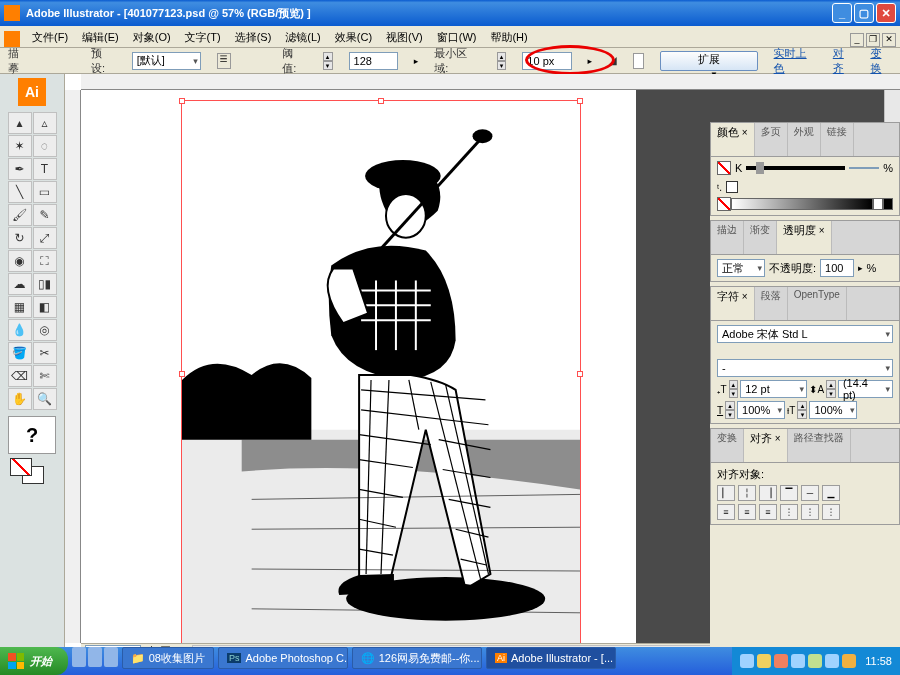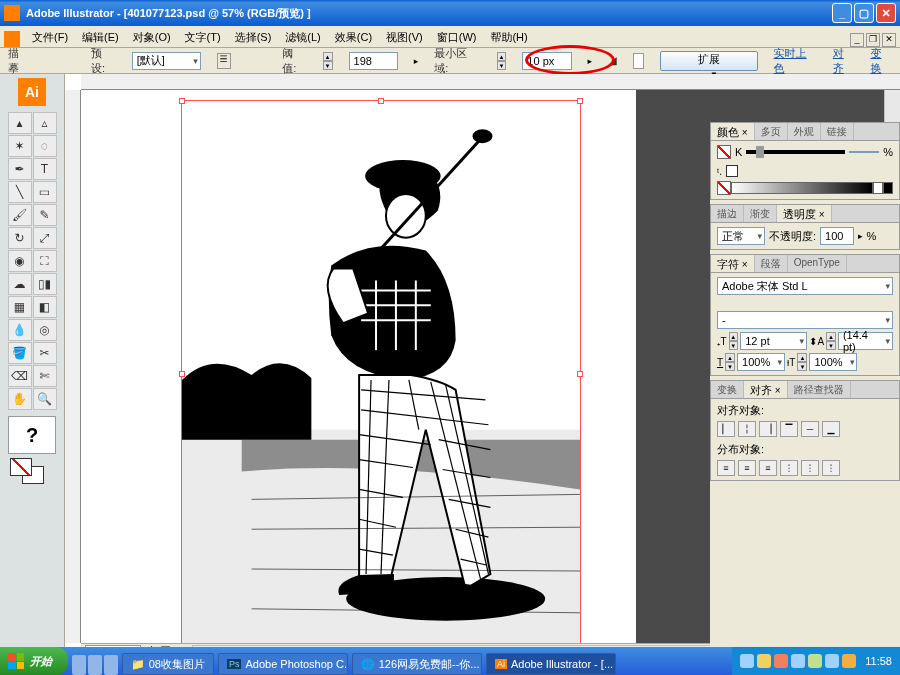--- a/index.html
+++ b/index.html
@@ -50,33 +50,33 @@
 .sel-handle { position: absolute; width: 6px; height: 6px; border: 1px solid #ff4f4f; background: #fff; }
 .artimg { position: absolute; top: 0; left: 0; right: 0; bottom: 0; overflow: hidden; display: flex; align-items: center; justify-content: center; }
 .artimg svg { width: 100%; height: 100%; }
 .bottom-bar-canvas { position: absolute; left: 16px; right: 16px; bottom: 0; height: 16px; background: #ece9d8; display: flex; align-items: center; gap: 8px; padding: 0 4px; border-top: 1px solid #aca899; }
 .zoom-field { width: 56px; height: 14px; border: 1px solid #7f9db9; background: #fff; padding: 0 3px; display: flex; align-items: center; }
 .scrollbar-h { flex: 1; height: 14px; background: #e8e8e8; border: 1px solid #c0c0c0; }
 .scroll-v { position: absolute; right: 0; top: 16px; bottom: 16px; width: 16px; background: #e8e8e8; border-left: 1px solid #c0c0c0; }
 
 .panels { width: 190px; background: #ece9d8; display: flex; flex-direction: column; gap: 4px; padding: 0; position: absolute; right: 0; top: 48px; height: 540px; }
 .panel { background: #ece9d8; border: 1px solid #9c9c9c; }
-.panel-tabs { display: flex; height: 18px; background: #d6d6d6; border-bottom: 1px solid #9c9c9c; }
+.panel-tabs { display: flex; height: 34px; background: #d6d6d6; border-bottom: 1px solid #9c9c9c; }
 .ptab { padding: 2px 6px; font-size: 10px; color: #555; border-right: 1px solid #bbb; }
 .ptab.active { background: #ece9d8; color: #000; }
 .panel-body { padding: 4px 6px; }
 .k-row { display: flex; align-items: center; gap: 4px; }
 .slider { flex:1; height: 4px; background: #000; position: relative; }
 .slider::after { content: ""; position: absolute; left: 10%; top: -4px; width: 8px; height: 12px; background: #999; }
 .pct-box { width: 30px; border: 1px solid #7f9db9; background: #fff; text-align: right; padding-right: 2px; }
 .grad-bar { height: 12px; background: linear-gradient(to right, #fff, #000); border: 1px solid #666; margin-top: 6px; }
 .align-row { display: flex; gap: 3px; margin-top: 3px; }
 .align-btn { width: 18px; height: 16px; border: 1px solid #9c9c9c; background: #efefef; font-size: 9px; display: flex; align-items:center; justify-content:center; }
 
-.taskbar { position: absolute; bottom: 0; left: 0; right: 0; height: 28px; background: linear-gradient(to bottom, #3f8de0, #245edb); display: flex; align-items: flex-end; color: #fff; }
+.taskbar { position: absolute; bottom: 0; left: 0; right: 0; height: 28px; background: linear-gradient(to bottom, #3f8de0, #245edb); display: flex; align-items: flex-start; color: #fff; }
 .start-btn { height: 28px; padding: 0 16px 0 8px; background: linear-gradient(to bottom, #4fb84f, #258a25); display: flex; align-items: center; gap: 6px; font-weight: bold; font-style: italic; border-radius: 0 12px 12px 0; }
 .start-btn .logo { width: 16px; height: 16px; display: grid; grid-template-columns: 1fr 1fr; grid-template-rows: 1fr 1fr; gap: 1px; }
 .start-btn .logo span:nth-child(1){background:#f25022}.start-btn .logo span:nth-child(2){background:#7fba00}.start-btn .logo span:nth-child(3){background:#00a4ef}.start-btn .logo span:nth-child(4){background:#ffb900}
 .tb-item { height: 22px; margin-left: 4px; padding: 0 8px; background: #3a77d0; border: 1px solid #2a5ca8; border-radius: 2px; display: flex; align-items: center; gap: 4px; font-size: 10px; max-width: 130px; overflow: hidden; white-space: nowrap; }
 .tb-item.active { background: #1f4f9f; }
 .tray { margin-left: auto; height: 28px; background: #1389d6; padding: 0 8px; display: flex; align-items: center; gap: 3px; }
 .tray-icon { width: 14px; height: 14px; background: #9fd2ff; border-radius: 3px; }
 .clock { margin-left: 6px; font-size: 11px; }
 
 .noswatch { width: 14px; height: 14px; border:1px solid #666; background: #fff; position: relative; display:inline-block; }
@@ -119,21 +119,21 @@
   <span style="width:30px"></span>
   <span class="label">预设:</span>
   <div class="dropdown" style="width:70px">[默认]</div>
   <span style="border:1px solid #999;width:14px;height:16px;text-align:center;font-size:9px">☰</span>
   <span style="width:20px"></span>
   <span class="label">阈值:</span>
   <div class="spin">
       <span>▴</span>
       <span>▾</span>
     </div>
-  <div class="numfield">198</div>
+  <div class="numfield">128</div>
   <span style="font-size:9px">▸</span>
   <span class="label">最小区域:</span>
   <div class="spin">
       <span>▴</span>
       <span>▾</span>
     </div>
   <div class="numfield">10 px</div>
   <span style="font-size:9px">▸</span>
   <span style="font-size:11px;color:#333">◢</span>
   <div style="width:12px;height:16px;border:1px solid #999;background:#fff"></div>
@@ -366,21 +366,20 @@
       <div class="panel-body">
         <div>对齐对象:</div>
         <div class="align-row">
           <div class="align-btn">▏</div>
           <div class="align-btn">╎</div>
           <div class="align-btn">▕</div>
           <div class="align-btn">▔</div>
           <div class="align-btn">─</div>
           <div class="align-btn">▁</div>
         </div>
-        <div style="margin-top:5px">分布对象:</div>
         <div class="align-row">
           <div class="align-btn">≡</div>
           <div class="align-btn">≡</div>
           <div class="align-btn">≡</div>
           <div class="align-btn">⋮</div>
           <div class="align-btn">⋮</div>
           <div class="align-btn">⋮</div>
         </div>
       </div>
     </div>

